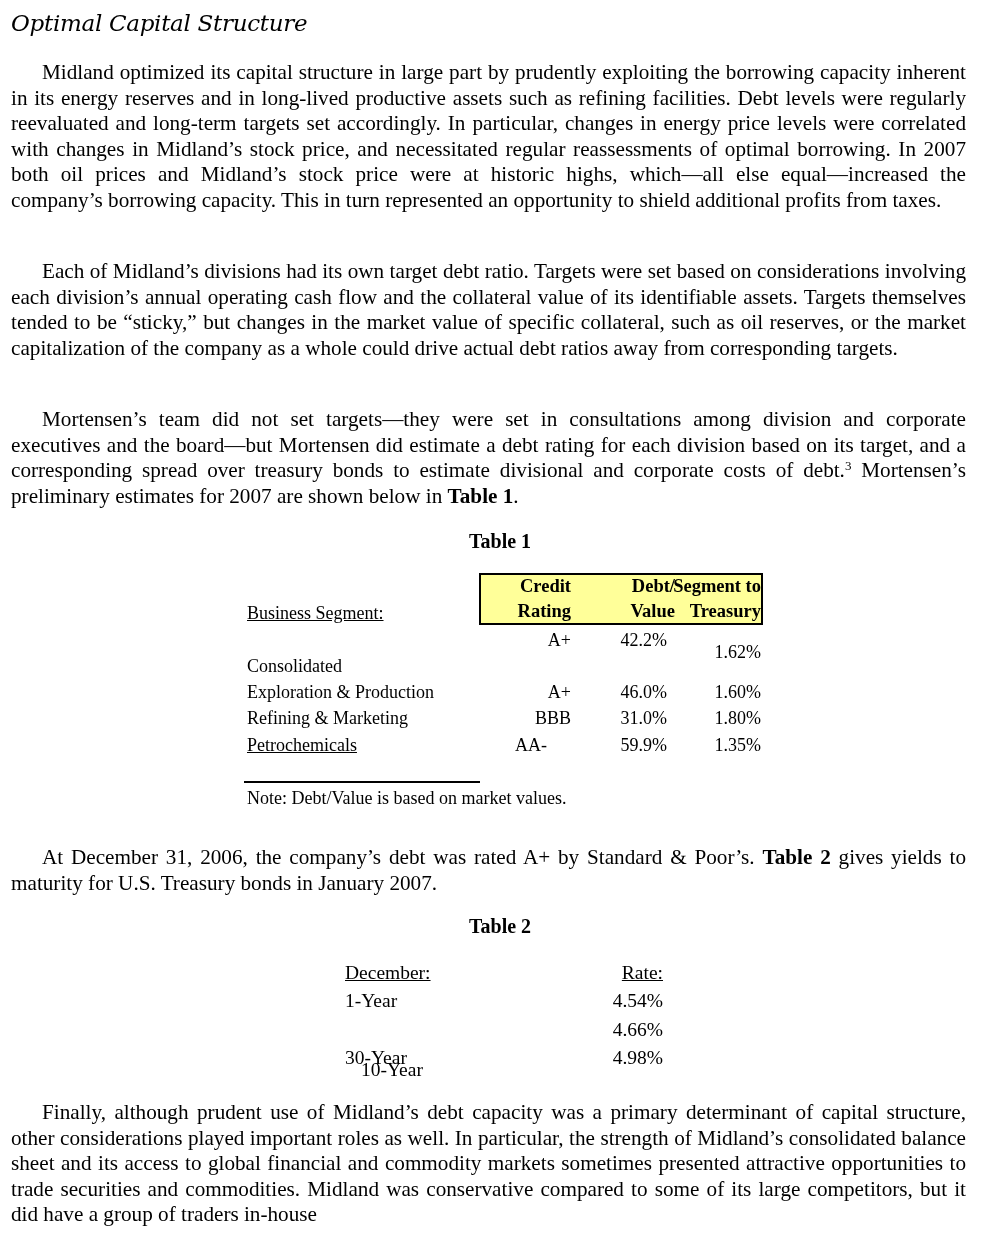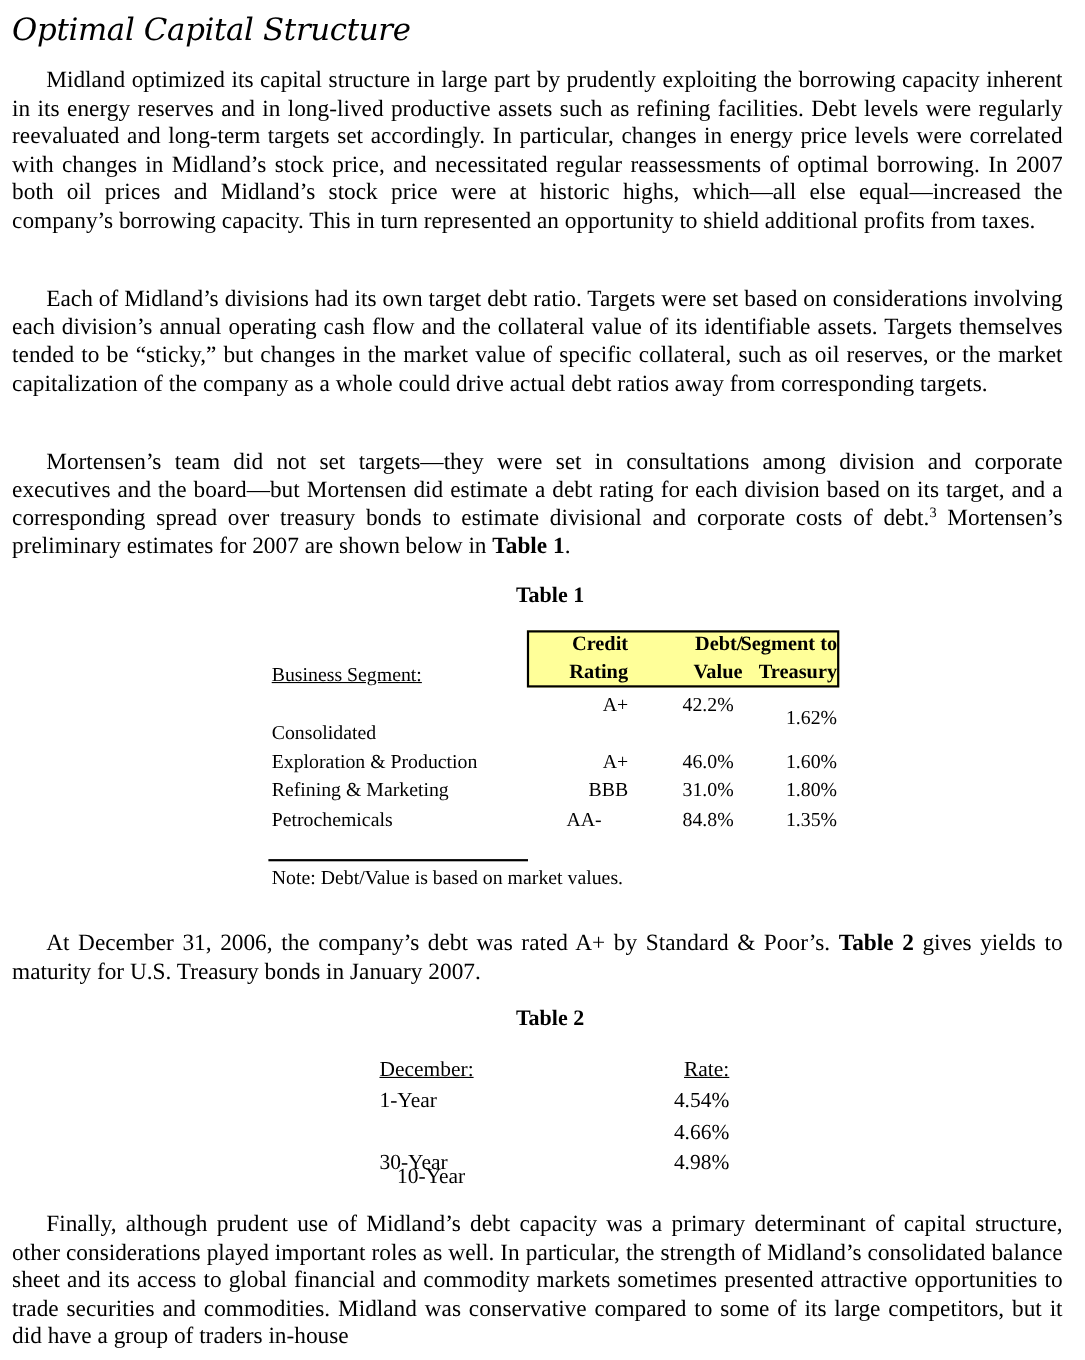--- a/index.html
+++ b/index.html
@@ -4,21 +4,21 @@
 <style>
   html, body { margin: 0; padding: 0; background: #ffffff; }
   body {
     width: 986px; height: 1236px; overflow: hidden; position: relative;
     font-family: "DejaVu Serif", "Liberation Serif", serif;
     color: #000;
   }
   .heading {
     position: absolute; left: 11px; top: 10px;
     font-family: "DejaVu Serif", serif; font-style: italic;
-    font-size: 28px; letter-spacing: -0.3px;
+    font-size: 23px; letter-spacing: -0.3px;
   }
   .para {
     position: absolute; left: 11px; width: 955px;
     font-family: "Liberation Serif", "DejaVu Serif", serif;
     font-size: 21.2px; line-height: 25.6px;
     text-align: justify; text-indent: 31px;
     margin: 0;
   }
   .para b { font-weight: bold; }
   sup { font-size: 13px; line-height: 0; vertical-align: 7px; }
@@ -67,23 +67,23 @@
   <div class="cell" style="left:247px; top:682px;">Exploration &amp; Production</div>
   <div class="cell r" style="left:480px; width:91px; top:682px;">A+</div>
   <div class="cell r" style="left:580px; width:87px; top:682px;">46.0%</div>
   <div class="cell r" style="left:680px; width:81px; top:682px;">1.60%</div>
 
   <div class="cell" style="left:247px; top:708px;">Refining &amp; Marketing</div>
   <div class="cell r" style="left:480px; width:91px; top:708px;">BBB</div>
   <div class="cell r" style="left:580px; width:87px; top:708px;">31.0%</div>
   <div class="cell r" style="left:680px; width:81px; top:708px;">1.80%</div>
 
-  <div class="cell" style="left:247px; top:735px;">Petrochemicals</div>
+  <div class="cell" style="left:247px; top:735px;text-decoration:underline;">Petrochemicals</div>
   <div class="cell r" style="left:456px; width:91px; top:735px;">AA-</div>
-  <div class="cell r" style="left:580px; width:87px; top:735px;">84.8%</div>
+  <div class="cell r" style="left:580px; width:87px; top:735px;">59.9%</div>
   <div class="cell r" style="left:680px; width:81px; top:735px;">1.35%</div>
 
   <div class="noteline"></div>
   <div class="cell ital" style="left:247px; top:788px;">Note:  Debt/Value is based on market values.</div>
 </div>
 
 <p class="para" style="top:845px;"><span>At December 31, 2006, the company’s debt was rated A+ by Standard &amp; Poor’s.  </span><b>Table 2</b><span> gives yields to maturity for U.S. Treasury bonds in January 2007.</span></p>
 
 <div class="tcaption" style="left:469px; top:915px;">Table 2</div>
 <div class="t1" style="font-size:19.5px;">

